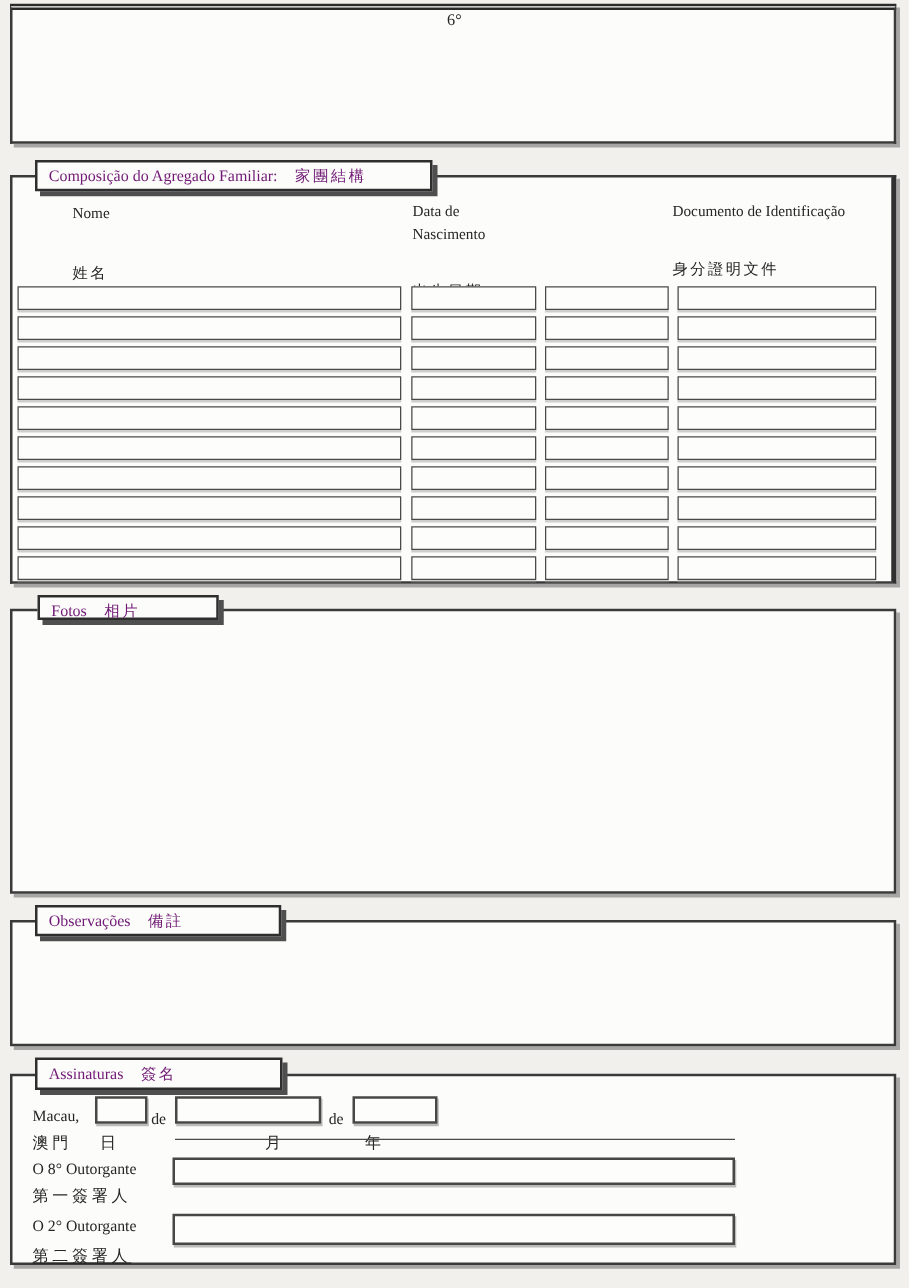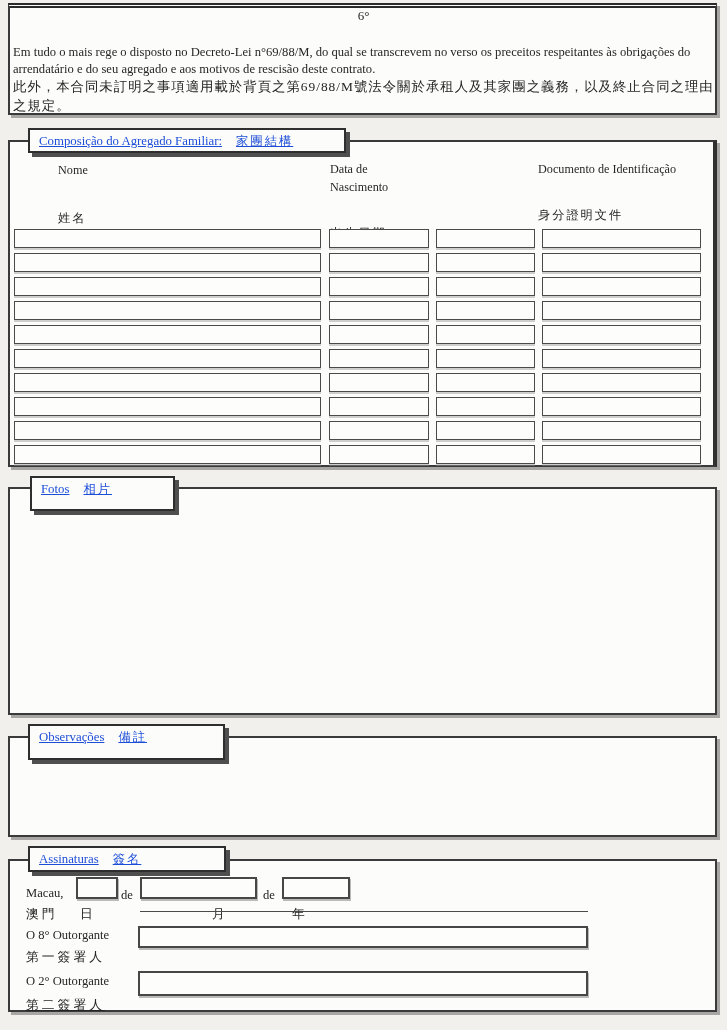--- a/index.html
+++ b/index.html
@@ -16,26 +16,26 @@
   }
   #panel-top{top:3px; height:112px; border-top:5px double #2a2a2a;}
   #panel-household{top:140px; height:327px; border-right:4px solid #303030;}
   #panel-photos{top:487px; height:228px;}
   #panel-observations{top:736px; height:101px;}
   #panel-signatures{top:859px; height:153px;}
   
   .tab{
     position:absolute; box-sizing:border-box; z-index:5; white-space:nowrap;
     background:#fcfcfa; border:2px solid #2e2e2e; box-shadow:4px 4px 0 #4f4f4f;
-    font-size:12.8px; line-height:19px; padding:2px 6px 0 9px; color:#1d4ed8;text-decoration:underline;
+    font-size:12.8px; line-height:19px; padding:2px 6px 0 9px; color:#701a75;
   }
   .tab .zh{margin-left:14px; letter-spacing:2px; font-size:12.3px;}
   #tab-household{left:28px; top:128px; width:318px; height:25px;}
-  #tab-photos{left:30px; top:476px; width:145px; height:35px;}
-  #tab-observations{left:28px; top:724px; width:197px; height:36px;}
+  #tab-photos{left:30px; top:476px; width:145px; height:20px;}
+  #tab-observations{left:28px; top:724px; width:197px; height:25px;}
   #tab-signatures{left:28px; top:846px; width:198px; height:26px;}
   
   #page-number{position:absolute; left:0; top:8px; width:727px; text-align:center; font-size:13px;}
   #intro-pt{position:absolute; left:13px; top:44px; width:702px; font-size:12.6px; line-height:17px;}
   #intro-zh{position:absolute; left:13px; top:77px; width:704px; font-size:13.4px; line-height:19px; letter-spacing:1px;}
   
   .colhead{position:absolute; font-size:12.2px; line-height:18px; }
   .colhead span{display:block;}
   .colhead .zh{letter-spacing:2px;margin-top:28px;}
   #colhead-1{left:58px; top:160px; text-align:left; line-height:20px;}
@@ -71,22 +71,20 @@
 
 <div class="page">
 
   <div class="panel" id="panel-top"></div>
   <div class="panel" id="panel-household"></div>
   <div class="panel" id="panel-photos"></div>
   <div class="panel" id="panel-observations"></div>
   <div class="panel" id="panel-signatures"></div>
 
   <div id="page-number">6°</div>
-  <div id="intro-pt">Em tudo o mais rege o disposto no Decreto-Lei n°69/88/M, do qual se transcrevem no verso os preceitos respeitantes às obrigações do arrendatário e do seu agregado e aos motivos de rescisão deste contrato.</div>
-  <div id="intro-zh">此外，本合同未訂明之事項適用載於背頁之第69/88/M號法令關於承租人及其家團之義務，以及終止合同之理由之規定。</div>
 
   <div class="tab" id="tab-household">
     <span>Composição do Agregado Familiar:</span><span class="zh">家團結構</span>
   </div>
   <div class="colhead" id="colhead-1">
     <span>Nome</span>
     <span class="zh">姓名</span>
   </div>
   <div class="colhead" id="colhead-2">
     <span>Data de</span>

